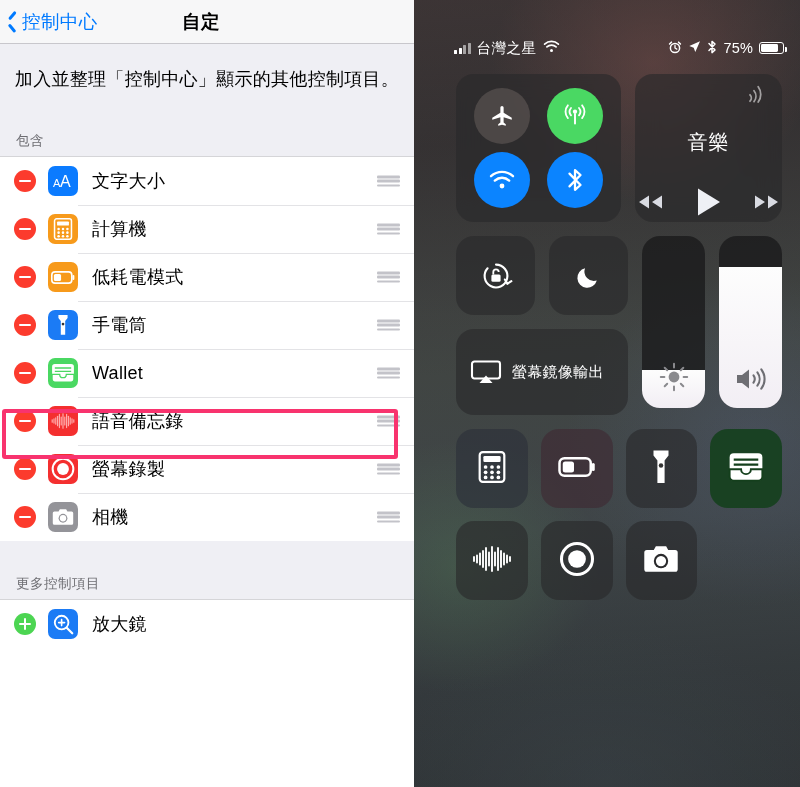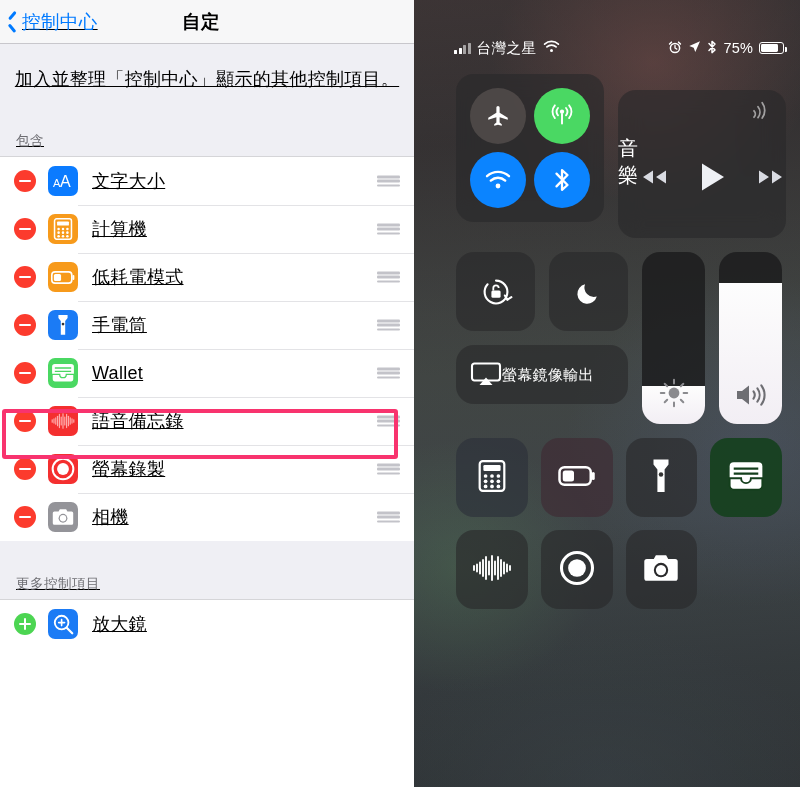--- a/index.html
+++ b/index.html
@@ -4,21 +4,21 @@
 <style>
   * { box-sizing: border-box; margin: 0; padding: 0; }
   html, body {
     width: 800px; height: 787px;
     font-family: "Liberation Sans", "DejaVu Sans", sans-serif;
     overflow: hidden; background: #fff;
   }
   .screen { position: relative; width: 800px; height: 787px; display: flex; }
 
   
-  .left { position: relative; width: 430px; height: 787px; background: #fff; overflow: hidden; text-decoration: underline; }
+  .left { position: relative; width: 430px; height: 787px; background: #fff; overflow: hidden; }
 
   .navbar {
     position: relative; height: 44px; background: #f7f7f8;
     border-bottom: 1px solid #c8c7cc; display: flex; align-items: center;
   }
   .back-btn { display: flex; align-items: center; gap: 3px; padding-left: 6px; cursor: pointer; }
   .chev-left { width: 13px; height: 22px; position: relative; flex: none; }
   .chev-left::before, .chev-left::after {
     content: ""; position: absolute; left: 3px; width: 10px; height: 2.6px;
     background: #007aff; border-radius: 2px;
@@ -126,29 +126,29 @@
   .panel {
     background: rgba(40,40,42,.62); border-radius: 18px;
     backdrop-filter: blur(12px); position: relative;
   }
   .panel.conn { width: 172px; height: 148px; padding: 14px; display: grid; grid-template-columns: 1fr 1fr; gap: 8px; place-items: center; }
   .circ { width: 56px; height: 56px; border-radius: 50%; display: flex; align-items: center; justify-content: center; cursor: pointer; }
   .circ.off { background: rgba(120,110,104,.42); }
   .circ.green { background: #4ad863; }
   .circ.blue { background: #0b84ff; }
 
-  .panel.media { flex: 1; height: 148px; display: flex; flex-direction: row; align-items: center; justify-content: flex-end; position: relative; margin-top: 16px; }
+  .panel.media { flex: 1; height: 148px; display: flex; flex-direction: column; align-items: center; justify-content: flex-end; position: relative; }
   .media-title { color: #fff; font-size: 20px; letter-spacing: 1px; margin-top: -4px; }
   .media-ctrls { display: flex; align-items: center; gap: 30px; margin-top: 30px; }
   .airplay-corner { position: absolute; right: 13px; top: 10px; opacity: .55; }
 
   .mini-grid { display: flex; flex-direction: column; gap: 14px; }
   .mini-top { display: flex; gap: 14px; }
   .tile-sm { width: 79px; height: 79px; border-radius: 18px; background: rgba(40,40,42,.62); display:flex; align-items:center; justify-content:center; cursor:pointer; }
-  .tile-wide { width: 172px; height: 59px; border-radius: 18px; background: rgba(40,40,42,.62); display:flex; align-items:center; cursor:pointer; padding: 0 14px; }
+  .tile-wide { width: 172px; height: 86px; border-radius: 18px; background: rgba(40,40,42,.62); display:flex; align-items:center; cursor:pointer; padding: 0 14px; gap: 10px; }
   .tile-wide span { color:#fff; font-size: 15px; line-height: 1.2; letter-spacing: .3px; }
 
   .slider { width: 79px; height: 172px; border-radius: 18px; overflow: hidden; position: relative; background: rgba(26,26,28,.80); cursor: pointer; }
   .slider .fill { position: absolute; left: 0; right: 0; bottom: 0; background: linear-gradient(180deg,#fdfdfd,#f2eef4); }
   .slider .gl { position: absolute; left: 0; right: 0; bottom: 0; height: 100%; display: flex; align-items: flex-end; justify-content: center; padding-bottom: 14px; }
 
   .grid8 { display: grid; grid-template-columns: repeat(4, 1fr); gap: 13px; }
   .tile {
     height: 79px; border-radius: 18px; background: rgba(40,40,42,.62);
     display: flex; align-items: center; justify-content: center; cursor: pointer; position: relative;

